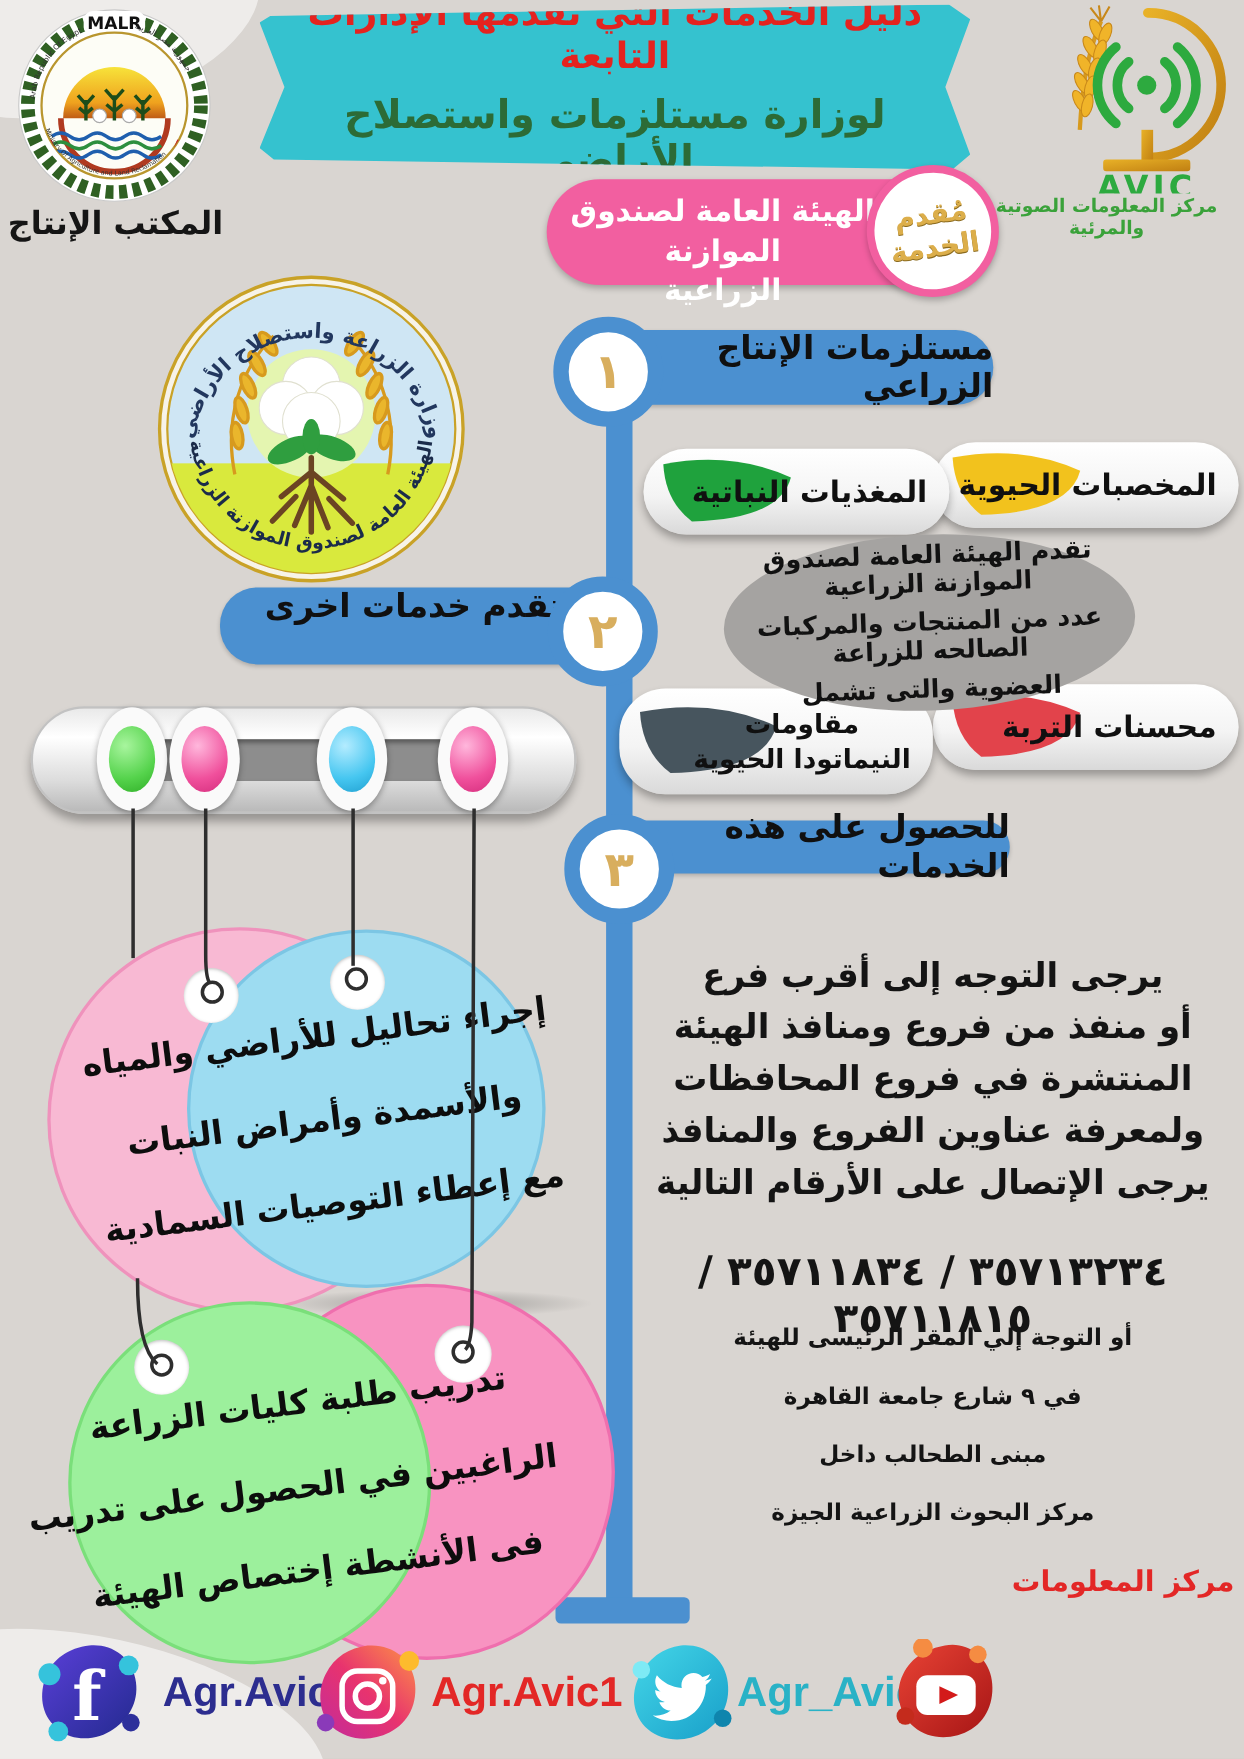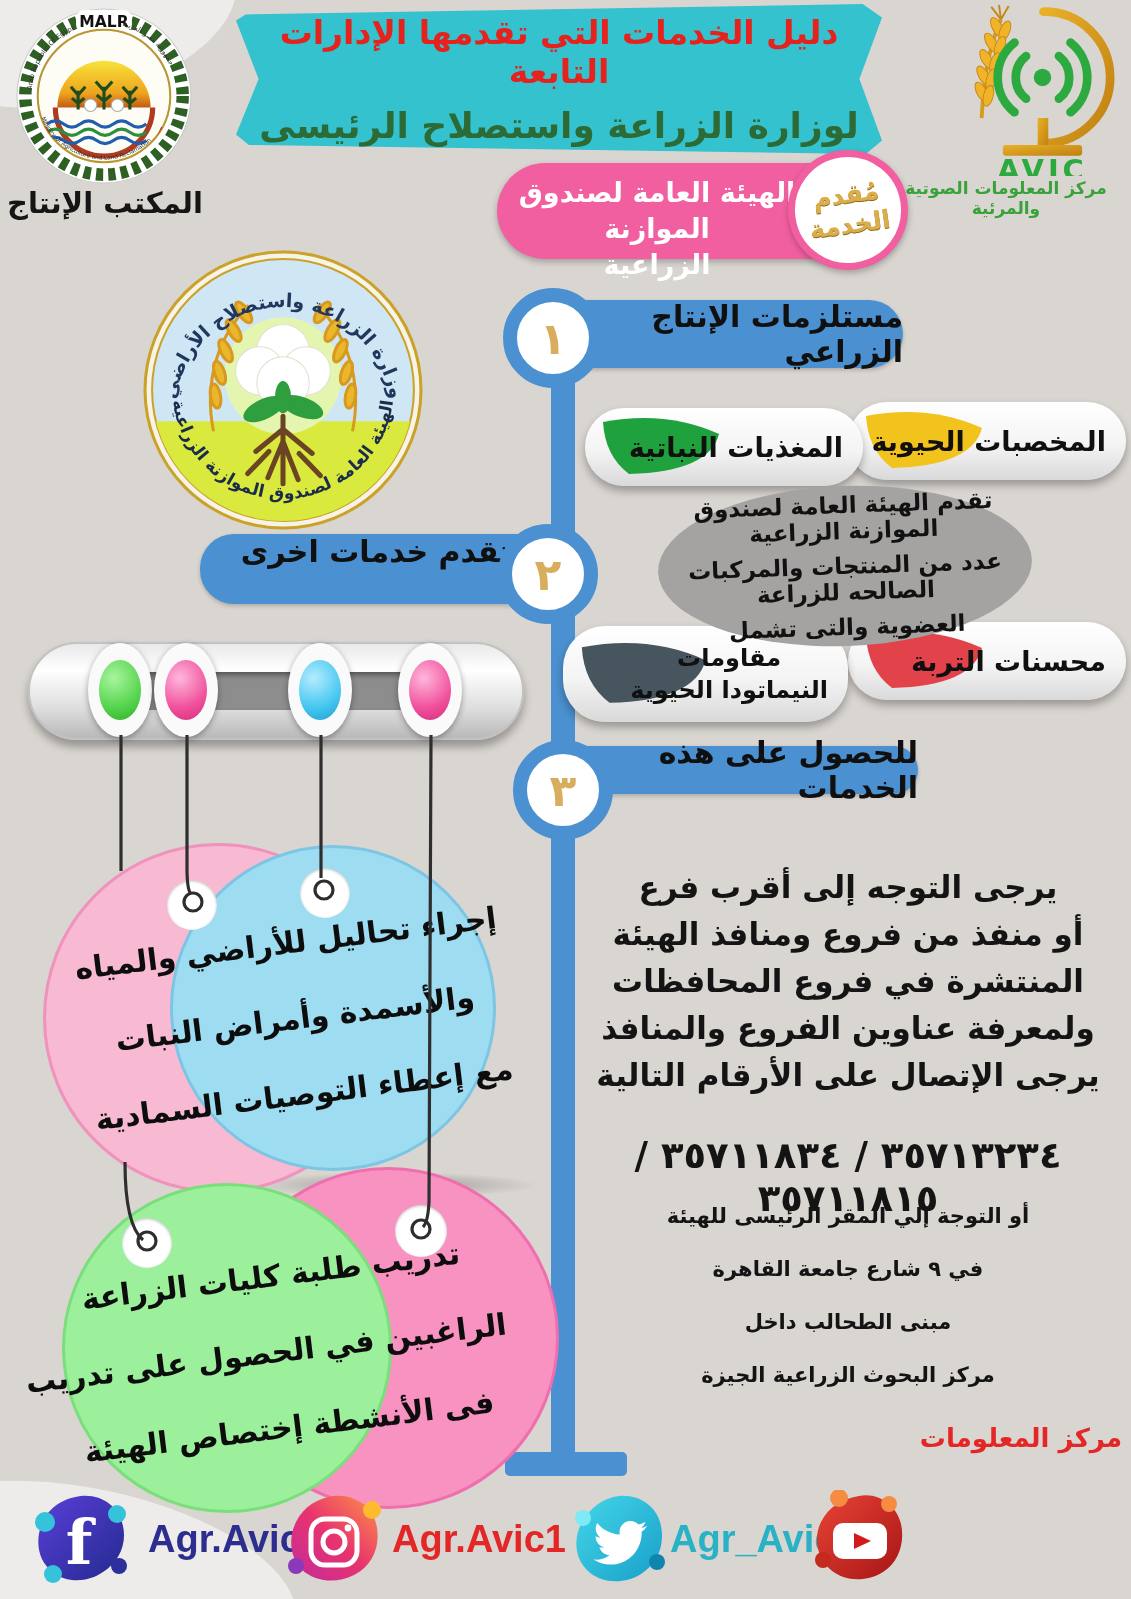--- a/index.html
+++ b/index.html
@@ -173,21 +173,21 @@
       <text x="85" y="18" text-anchor="middle" font-size="15" font-weight="bold" fill="#111">MALR</text>
       <text font-size="6.5" fill="#333"><textPath href="#arcL" startOffset="8%">Arab Republic Of Egypt</textPath></text>
       <text font-size="7" fill="#333"><textPath href="#arcR" startOffset="12%">جمهورية مصر العربية</textPath></text>
       <text font-size="5.6" fill="#333"><textPath href="#arcB" startOffset="4%">Ministry Of Agriculture and Land Reclamation</textPath></text>
     </svg>
   </div>
   <div class="abs office-label ar">المكتب الإنتاج</div>
 
   <div class="abs ribbon">
     <div class="l1 ar">دليل الخدمات التي تقدمها الإدارات التابعة</div>
-    <div class="l2 ar">لوزارة الزراعة واستصلاح الرئيسى</div>
+    <div class="l2 ar">لوزارة مستلزمات واستصلاح الأراضي</div>
   </div>
 
   <div class="abs avic-wrap">
     <svg width="200" height="172" viewBox="0 0 200 178">
       <defs>
         <linearGradient id="goldG" x1="0" y1="0" x2="1" y2="1">
           <stop offset="0" stop-color="#e8b127"></stop>
             <stop offset="1" stop-color="#c07f12"></stop>
         </linearGradient>
       </defs>

